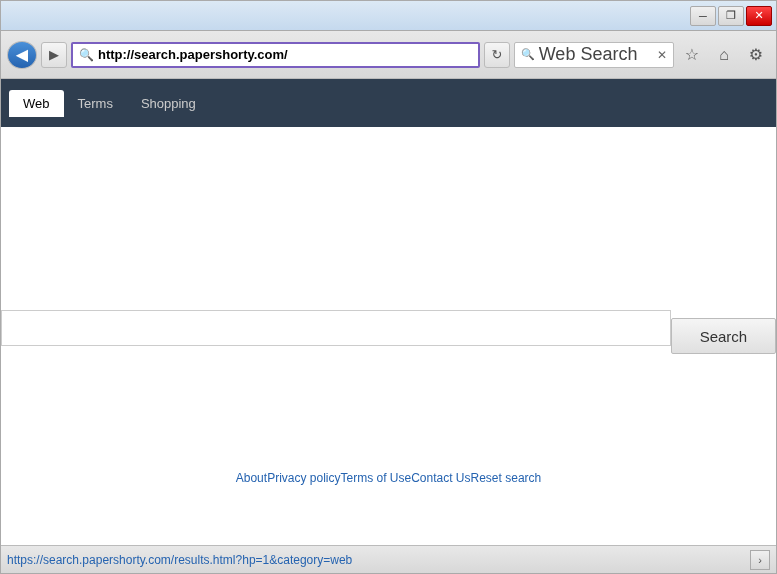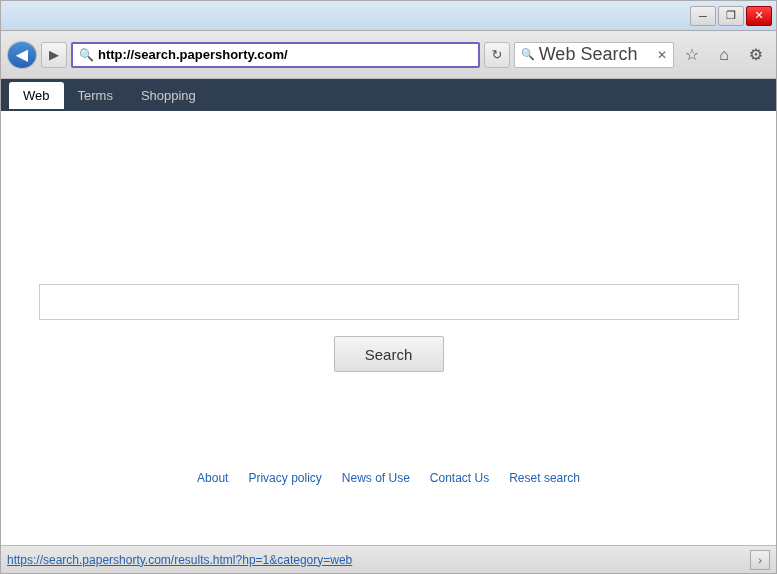--- a/index.html
+++ b/index.html
@@ -26,40 +26,40 @@
 
     .search-bar-wrapper { display: flex; align-items: center; background: white; border: 1px solid #bbb; border-radius: 2px; height: 26px; padding: 0 6px; width: 160px; }
     .search-bar-inner { display: flex; align-items: center; flex: 1; gap: 4px; }
     .search-tab-icon { font-size: 11px; color: #555; }
     .search-tab-text { font-size: 18px; color: #444; flex: 1; }
     .search-close-btn { font-size: 12px; color: #666; cursor: pointer; }
 
     .nav-icon-btn { width: 28px; height: 28px; background: transparent; border: none; display: flex; align-items: center; justify-content: center; cursor: pointer; font-size: 16px; color: #555; }
 
     
-    .nav-tabs { height: 32px; background: #2f3e50; display: flex; align-items: center; padding: 0 8px; gap: 0; }
+    .nav-tabs { height: 48px; background: #2f3e50; display: flex; align-items: center; padding: 0 8px; gap: 0; }
     .nav-tab { padding: 6px 14px; font-size: 13px; color: #ccc; cursor: pointer; border-radius: 3px 3px 0 0; }
     .nav-tab.active { background: white; color: #000; }
 
     .search-input-wrapper { width: 700px; border: 1px solid #ccc; height: 36px; margin-bottom: 16px; display: flex; align-items: center; padding: 0 8px; }
     .search-input { width: 100%; border: none; outline: none; font-size: 14px; color: #000; }
 
     .search-button { width: 110px; height: 36px; background: linear-gradient(to bottom, #f5f5f5, #e0e0e0); border: 1px solid #bbb; font-size: 15px; color: #333; cursor: pointer; border-radius: 2px; }
 
     
-    .footer-links { position: absolute; bottom: 60px; left: 0; right: 0; display: flex; justify-content: center; gap: 20px; }
+    .footer-links { position: absolute; bottom: 60px; left: 0; right: 0; display: flex; justify-content: center; gap: 0; }
     .footer-link { color: #2563b0; font-size: 12px; cursor: pointer; text-decoration: none; }
 
     
     .status-bar { height: 28px; background: linear-gradient(to bottom, #e8e8e8, #d8d8d8); border-top: 1px solid #bbb; display: flex; align-items: center; padding: 0 6px; gap: 4px; }
-    .status-text { font-size: 12px; color: #2563b0; text-decoration: underline; flex: 1; overflow: hidden; text-overflow: ellipsis; white-space: nowrap; }
+    .status-text { font-size: 12px; color: #2563b0; flex: 1; overflow: hidden; text-overflow: ellipsis; white-space: nowrap; }
     .status-scroll-btn { width: 20px; height: 20px; background: linear-gradient(to bottom, #f0f0f0, #d8d8d8); border: 1px solid #aaa; display: flex; align-items: center; justify-content: center; font-size: 11px; color: #555; cursor: pointer; }
 
     .main-wrapper { flex: 1; position: relative; display: flex; flex-direction: column; }
-    .content-area { flex: 1; background: white; display: flex; flex-direction: column; align-items: center; justify-content: center; position: relative; }
+    .content-area { flex: 1; background: white; display: flex; flex-direction: row; align-items: center; justify-content: center; position: relative; }
   </style>
 </head>
 <body>
 
 <div class="window">
 
   <div class="title-bar">
     <div class="title-bar-buttons">
       <div class="title-btn">─</div>
       <div class="title-btn">❐</div>
@@ -116,21 +116,21 @@
 
       <div class="search-input-wrapper">
         <input class="search-input" type="text" placeholder="" style="">
       </div>
 
       <button class="search-button">Search</button>
 
       <div class="footer-links">
         <a class="footer-link">About</a>
         <a class="footer-link">Privacy policy</a>
-        <a class="footer-link">News of Use</a>
+        <a class="footer-link">Terms of Use</a>
         <a class="footer-link">Contact Us</a>
         <a class="footer-link">Reset search</a>
       </div>
 
     </div>
 
     <div class="status-bar">
       <span class="status-text">https://search.papershorty.com/results.html?hp=1&amp;category=web</span>
       <div class="status-scroll-btn">›</div>
     </div>

